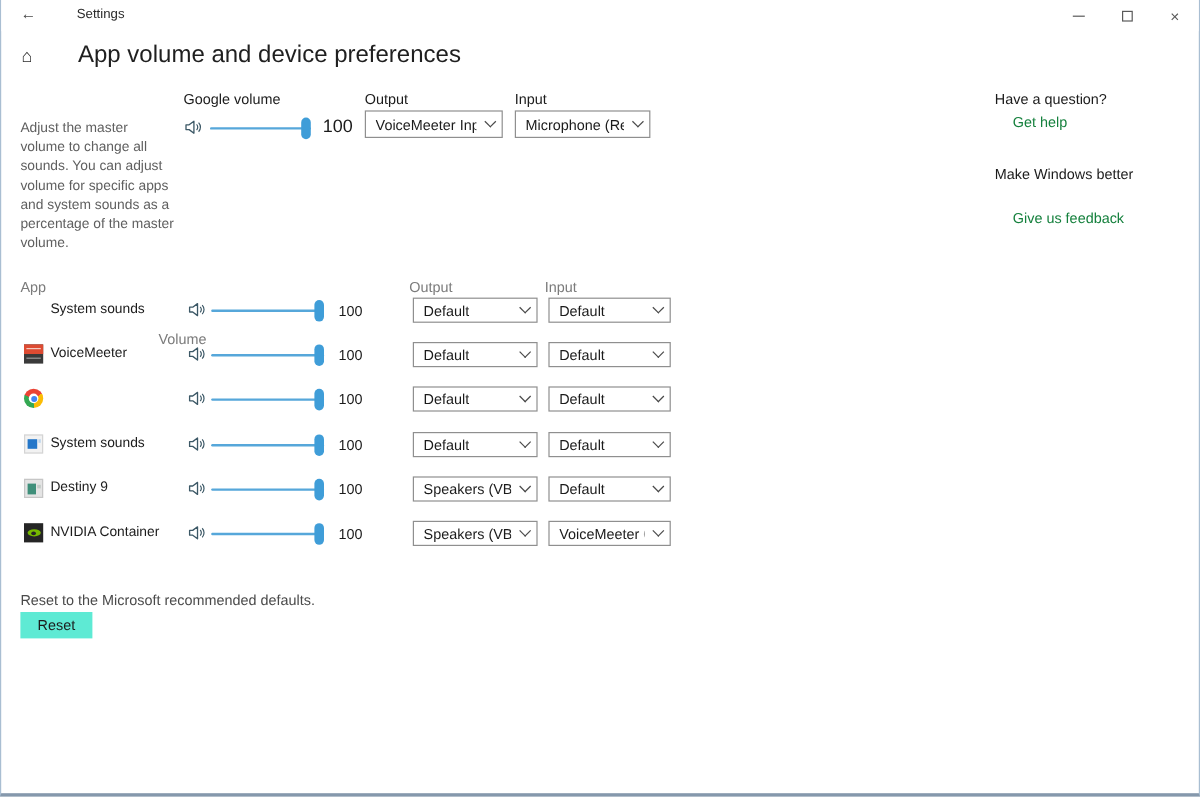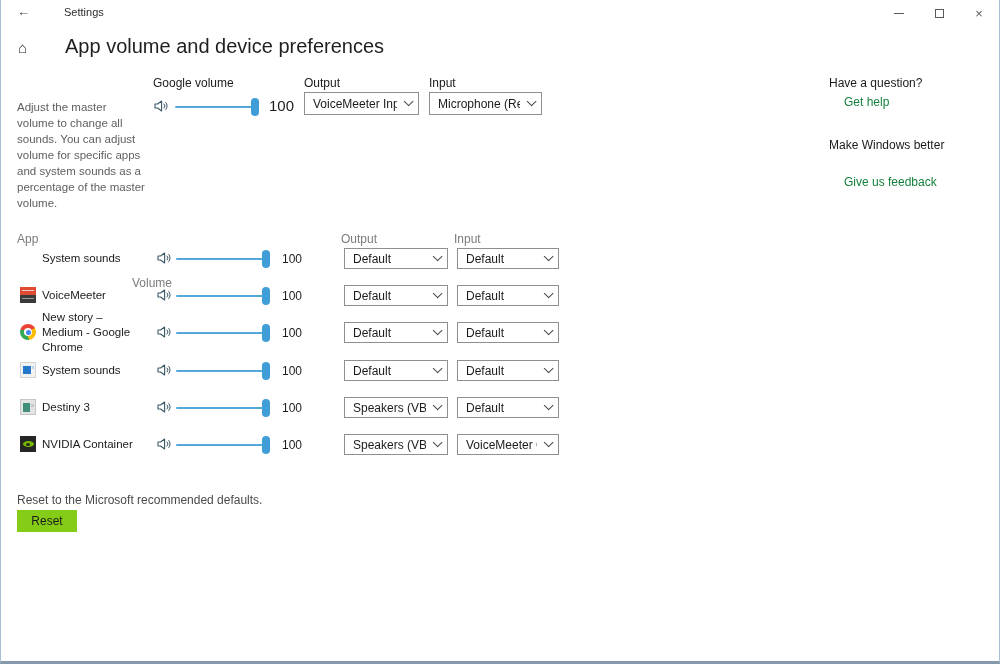--- a/index.html
+++ b/index.html
@@ -93,21 +93,21 @@
   .icon-destiny::after{ content:""; position:absolute; left:10px; top:4px; width:3px; height:3px; background:#c2cbc6; }
 
   .icon-nvidia{ background:#252525; }
   .icon-nvidia::before{ content:""; position:absolute; left:2.5px; top:5px; width:11px; height:6px;
     background:#76b900; border-radius:50%; }
   .icon-nvidia::after{ content:""; position:absolute; left:6px; top:6.5px; width:4px; height:3px;
     background:#252525; border-radius:50%; }
 
   
   .reset-desc{ position:absolute; left:16px; top:493px; font-size:12px; color:#4a4a4a;text-align:center; }
-  .reset-btn{ position:absolute; left:16px; top:510px; width:60px; height:22px; background:#84cc16;
+  .reset-btn{ position:absolute; left:16px; top:510px; width:60px; height:22px; background:#5eead4;
     border:none; font-size:12px; color:#1b1b1b; font-family:inherit; cursor:pointer; }
 </style>
 </head>
 <body>
 
 <div class="window">
 
   <div class="titlebar">
     <span class="back-btn">←</span>
     <span class="tb-title">Settings</span>
@@ -209,21 +209,20 @@
         <span class="chev"></span>
       </div>
     <div class="dd dd-in-row">
         <span class="dd-text">Default</span>
         <span class="chev"></span>
       </div>
   </div>
 
   <div class="app-row" style="top:320px">
     <span class="app-icon icon-chrome"></span>
-    <span class="app-name">New story – Medium - Google Chrome</span>
     <span class="speaker row-speaker">
       <svg width="16" height="16" viewBox="0 0 16 16">
           <path d="M2 6v4h2.6L8.6 13V3L4.6 6H2z" fill="none" stroke="#3c5866" stroke-width="1.1" stroke-linejoin="round"></path>
           <path d="M10.8 5.7a3.2 3.2 0 0 1 0 4.6" stroke="#3c5866" stroke-width="1" fill="none"></path>
           <path d="M12.5 4.2a5.5 5.5 0 0 1 0 7.6" stroke="#3c5866" stroke-width="1" fill="none"></path>
         </svg>
     </span>
     <div class="slider row-slider">
         <div class="track"></div>
         <div class="thumb"></div>
@@ -259,21 +258,21 @@
         <span class="chev"></span>
       </div>
     <div class="dd dd-in-row">
         <span class="dd-text">Default</span>
         <span class="chev"></span>
       </div>
   </div>
 
   <div class="app-row" style="top:395px">
     <span class="app-icon icon-destiny"></span>
-    <span class="app-name">Destiny 3</span>
+    <span class="app-name">Destiny 9</span>
     <span class="speaker row-speaker">
       <svg width="16" height="16" viewBox="0 0 16 16">
           <path d="M2 6v4h2.6L8.6 13V3L4.6 6H2z" fill="none" stroke="#3c5866" stroke-width="1.1" stroke-linejoin="round"></path>
           <path d="M10.8 5.7a3.2 3.2 0 0 1 0 4.6" stroke="#3c5866" stroke-width="1" fill="none"></path>
           <path d="M12.5 4.2a5.5 5.5 0 0 1 0 7.6" stroke="#3c5866" stroke-width="1" fill="none"></path>
         </svg>
     </span>
     <div class="slider row-slider">
         <div class="track"></div>
         <div class="thumb"></div>

